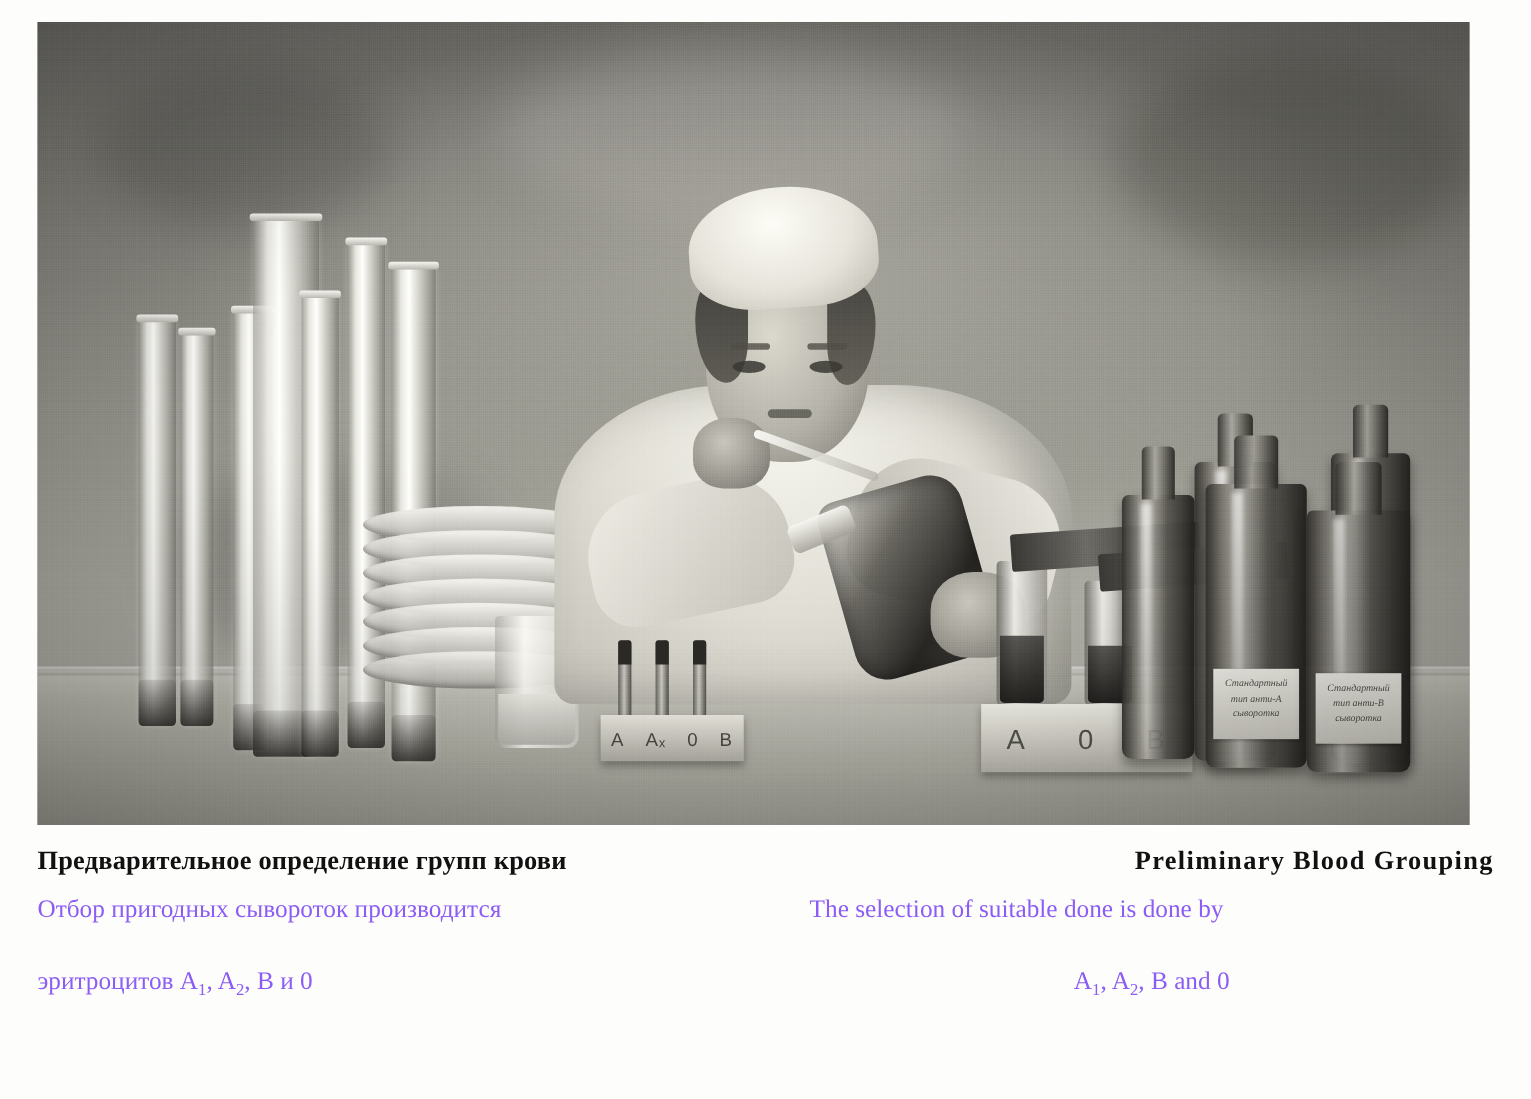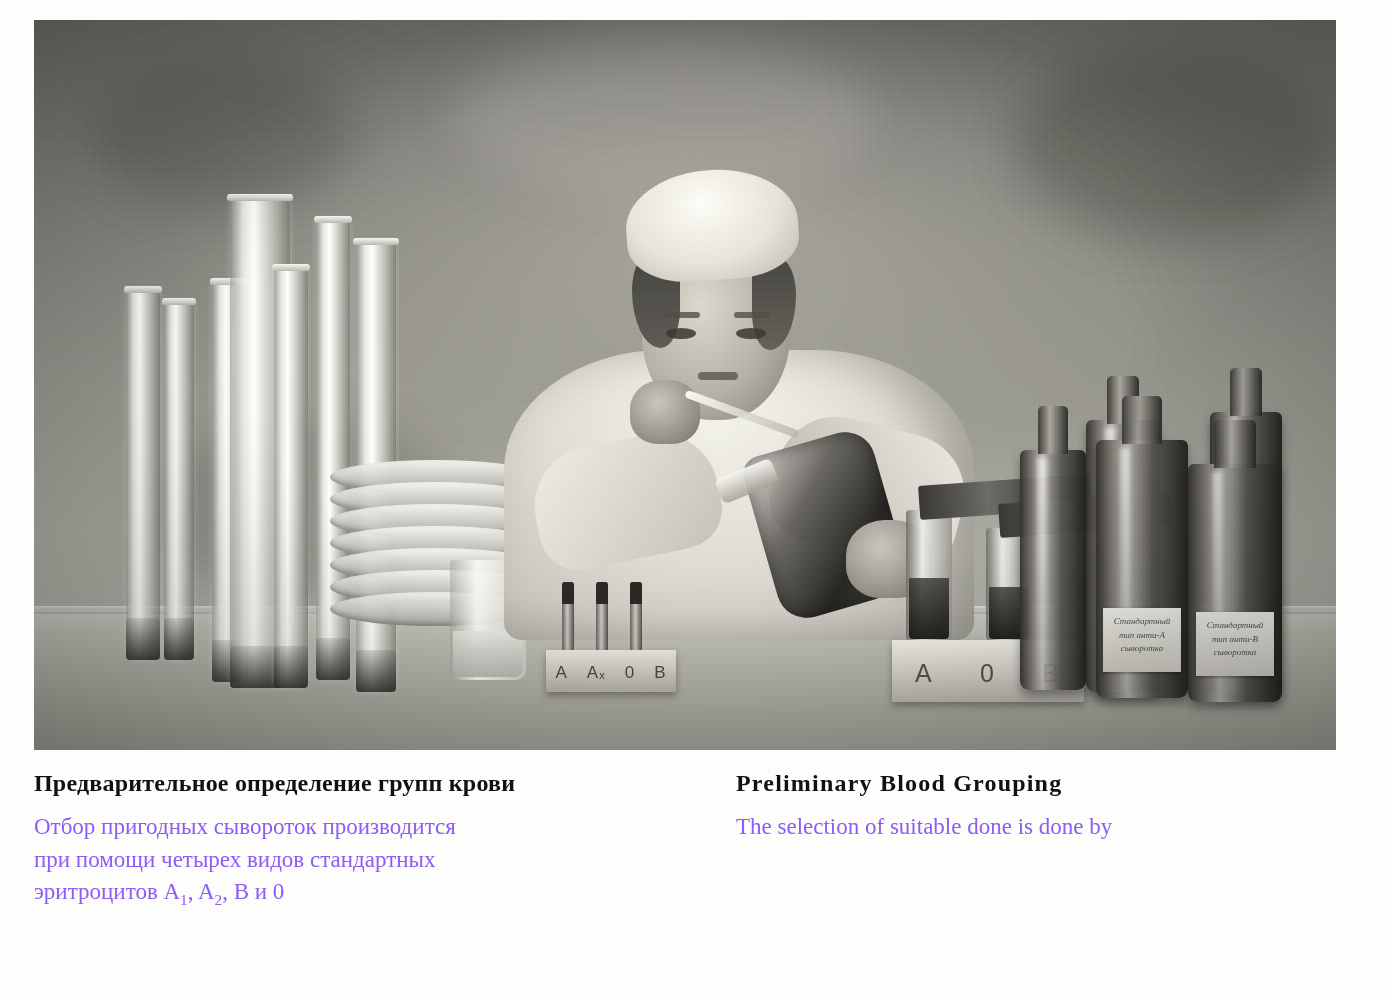--- a/index.html
+++ b/index.html
@@ -381,21 +381,21 @@
   .col-en { padding: 0 34px 0 40px; }
 
   .cap-title {
     font-weight: bold;
     font-size: 24px;
     margin: 0 0 14px 0;
     letter-spacing: .2px;
     color: #111;
   }
   .cap-title-ru { text-align: left; }
-  .cap-title-en { text-align: left; letter-spacing: 1.2px; }
+  .cap-title-en { text-align: right; letter-spacing: 1.2px; }
 
   .cap-body {
     font-size: 23px;
     line-height: 1.42;
     color: #8b5cf6;
     margin: 0;
   }
   .cap-body-ru { text-align: justify; }
   .cap-body-ru .last { display: block; }
   .cap-body-en { text-align: justify; }
@@ -540,27 +540,28 @@
     <div class="grain"></div>
     <div class="vignette"></div>
   </div>
 
   <div class="captions">
 
     <div class="col col-ru">
       <h2 class="cap-title cap-title-ru">Предварительное определение групп крови</h2>
       <p class="cap-body cap-body-ru">
         <span>Отбор пригодных  сывороток производится</span><br>
-        <span>при помощи  четырех  видов  стандартных</span><br>
+        <br>
         <span class="last"><span>эритроцитов A</span><sub>1</sub><span>, A</span><sub>2</sub><span>, B и 0</span></span>
       </p>
     </div>
 
     <div class="col col-en">
       <h2 class="cap-title cap-title-en">Preliminary Blood Grouping</h2>
       <p class="cap-body cap-body-en">
         <span>The selection of suitable  done  is  done  by</span><br>
         <br>
+        <span class="last"><span>A</span><sub>1</sub><span>, A</span><sub>2</sub><span>, B and 0</span></span>
       </p>
     </div>
 
   </div>
 </div>
 
 </body></html>

